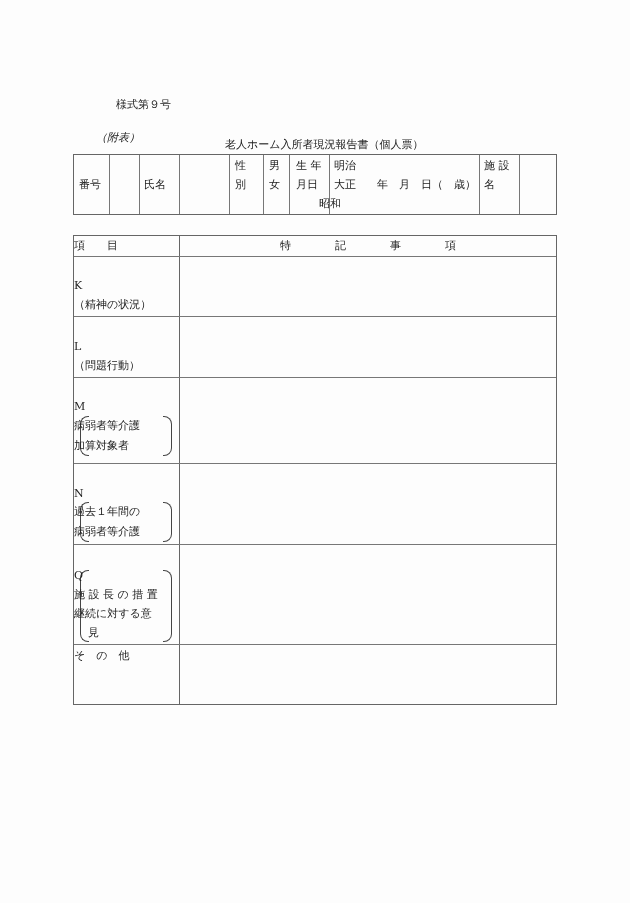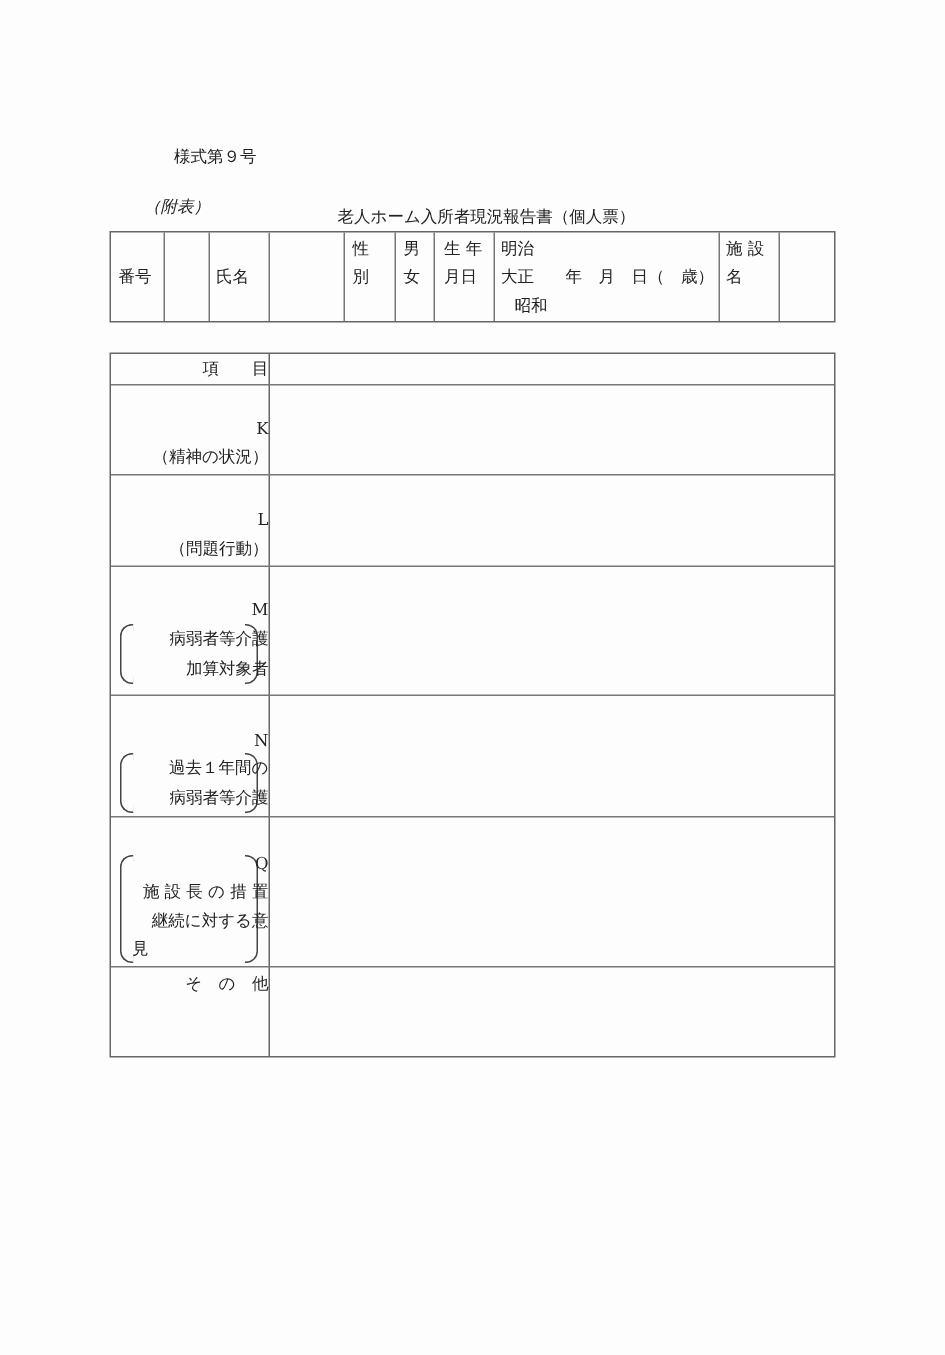--- a/index.html
+++ b/index.html
@@ -11,21 +11,21 @@
     .abs { position: absolute; white-space: nowrap; }
     .form-no { left: 79px; top: 97px; margin-left: 37px; }
     .annex { left: 96px; top: 130px; font-style: italic; }
     .title { left: 225px; top: 137px; }
     .hdr-table { position: absolute; left: 73px; top: 154px; width: 484px; height: 61px; border: 1px solid #666; box-sizing: border-box; }
     .vline { position: absolute; top: 0; bottom: 0; width: 0; border-left: 1px solid #777; }
     .cell-text { position: absolute; font-size: 11px; line-height: 20px; }
     .main-table { position: absolute; left: 73px; top: 235px; width: 484px; height: 470px; border: 1px solid #666; box-sizing: border-box; }
     .hline { position: absolute; left: 0; right: 0; height: 0; border-top: 1px solid #777; }
     .col-div { position: absolute; left: 105px; top: 0; bottom: 0; border-left: 1px solid #666; }
-    .label-cell { position: absolute; left: 0; width: 105px; text-align: right; line-height: 20px; }
+    .label-cell { position: absolute; left: 0; width: 105px; text-align: left; line-height: 20px; }
     .bracket { position: absolute; left: 6px; width: 92px; box-sizing: border-box; }
     .bracket::before, .bracket::after { content: ""; position: absolute; top: 0; bottom: 0; width: 8px; border: 1px solid #444; }
     .bracket::before { left: 0; border-right: none; border-radius: 8px 0 0 8px; }
     .bracket::after { right: 0; border-left: none; border-radius: 0 8px 8px 0; }
     .note-area { position: absolute; left: 106px; right: 0; }
   </style>
 </head>
 <body>
 
 <div class="abs form-no">様式第９号</div>
@@ -48,37 +48,38 @@
   <div class="cell-text" style="left:70px;top:20px">氏名</div>
   <div class="cell-text" style="left:106px;top:0;width:49px;height:59px"></div>
   <div class="cell-text" style="left:161px;top:1px">性</div>
   <div class="cell-text" style="left:161px;top:20px">別</div>
   <div class="cell-text" style="left:195px;top:1px">男</div>
   <div class="cell-text" style="left:195px;top:20px">女</div>
   <div class="cell-text" style="left:222px;top:1px">生 年</div>
   <div class="cell-text" style="left:222px;top:20px">月日</div>
   <div class="cell-text" style="left:260px;top:1px">明治</div>
   <div class="cell-text" style="left:260px;top:20px">大正</div>
-  <div class="cell-text" style="left:269px;top:39px">昭和</div>
+  <div class="cell-text" style="left:245px;top:39px">昭和</div>
   <div class="cell-text" style="left:303px;top:20px">年　月　日（　歳）</div>
   <div class="cell-text" style="left:410px;top:1px">施 設</div>
   <div class="cell-text" style="left:410px;top:20px">名</div>
   <div class="cell-text" style="left:446px;top:0;width:37px;height:59px"></div>
 </div>
 
 <div class="main-table">
   <div class="col-div"></div>
   <div class="hline" style="top:20px"></div>
   <div class="hline" style="top:80px"></div>
   <div class="hline" style="top:141px"></div>
   <div class="hline" style="top:227px"></div>
   <div class="hline" style="top:308px"></div>
   <div class="hline" style="top:408px"></div>
 
   <div class="label-cell" style="top:0">項　　目</div>
+  <div class="note-area" style="top:0;text-align:center;line-height:20px">特　　　　記　　　　事　　　　項</div>
 
   <div class="label-cell" style="top:40px">K</div>
   <div class="label-cell" style="top:59px">（精神の状況）</div>
   <div class="note-area" style="top:21px;height:59px"></div>
 
   <div class="label-cell" style="top:101px">L</div>
   <div class="label-cell" style="top:120px">（問題行動）</div>
   <div class="note-area" style="top:81px;height:60px"></div>
 
   <div class="label-cell" style="top:161px">M</div>

